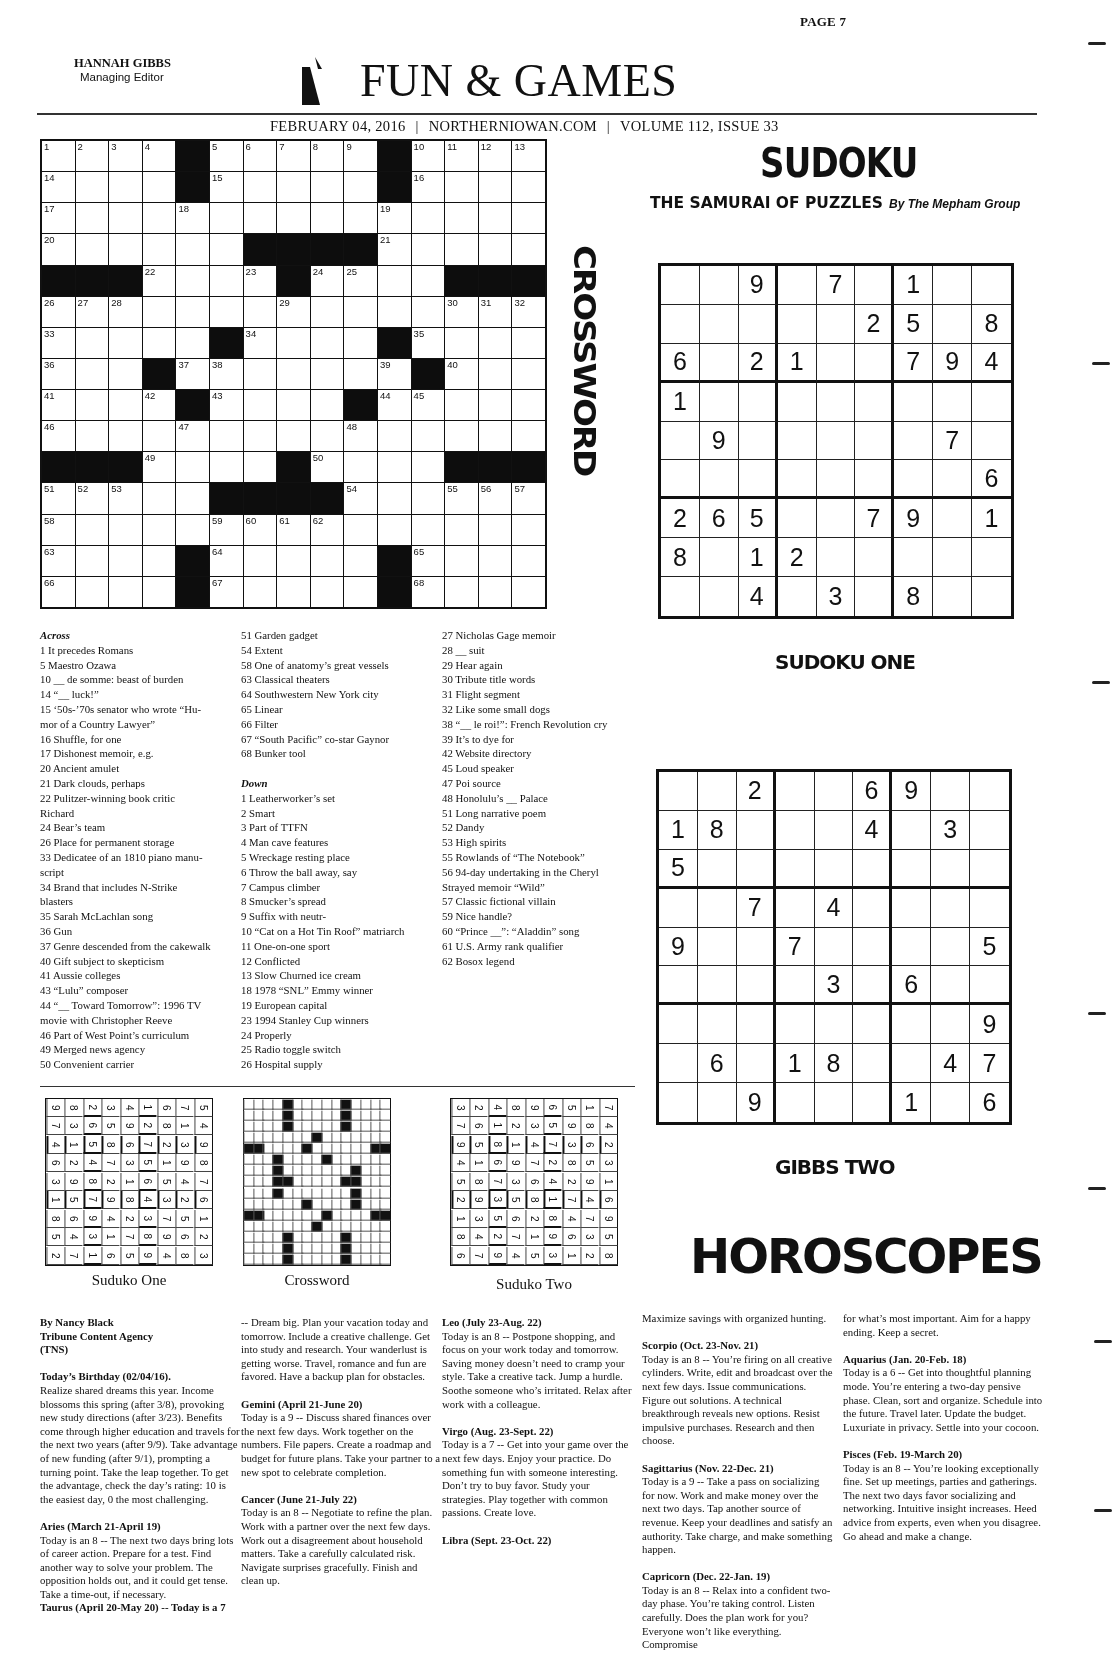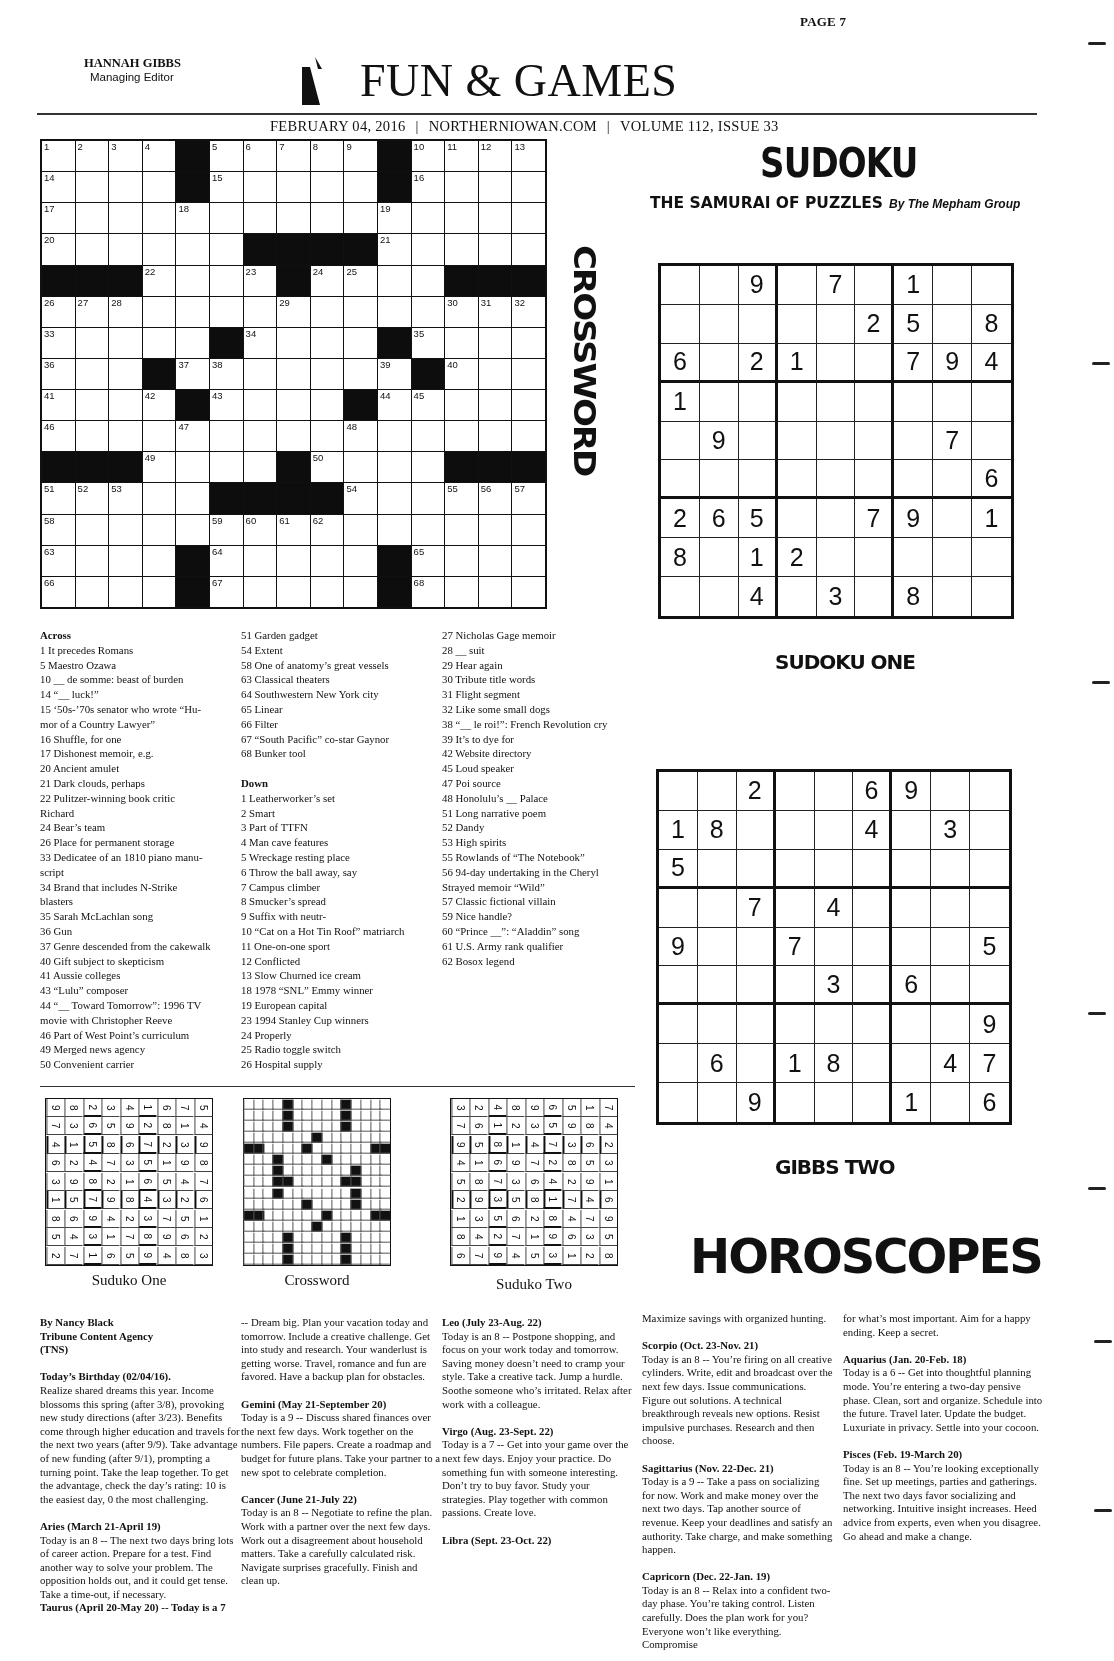--- a/index.html
+++ b/index.html
@@ -3,21 +3,21 @@
 <meta charset="utf-8">
 <style>
   * { box-sizing: border-box; margin: 0; padding: 0; }
   html, body { width: 1114px; height: 1661px; background: #fff; overflow: hidden; }
   body { position: relative; font-family: "Liberation Serif", "DejaVu Serif", serif; color: #111; }
 
   .abs { position: absolute; }
 
   
   .page-num { left: 800px; top: 14px; font-size: 13px; font-weight: bold; letter-spacing: 0.2px; }
-  .editor { left: 84px; top: 56px; width: 110px; text-align: left; }
+  .editor { left: 74px; top: 56px; width: 110px; text-align: left; }
   .editor .name { font-size: 12.5px; font-weight: bold; display: block; }
   .editor .role { font-family: "Liberation Sans", sans-serif; font-size: 11.5px; display: block; margin-left: 6px; }
   .logo-n { left: 300px; top: 55px; width: 40px; height: 52px; }
   .title { left: 360px; top: 58px; font-size: 46px; letter-spacing: 0.5px; line-height: 1; }
   .rule { left: 37px; top: 113px; width: 1000px; height: 2px; background: #333; }
   .dateline { left: 270px; top: 118px; font-size: 14.5px; letter-spacing: 0.3px; white-space: nowrap; }
   .dateline .sep { margin: 0 10px; }
 
   
   .xw { left: 40px; top: 139px; width: 507px; height: 470px; display: grid;
@@ -25,21 +25,21 @@
         border: 2px solid #111; background: #111; gap: 1px; }
   .xw .cell { background: #fff; position: relative; }
   .xw .cell.black { background: #0d0d0d; }
   .xw .cell .num { position: absolute; left: 2px; top: 1px; font-family: "Liberation Sans", sans-serif; font-size: 9.5px; line-height: 1; }
 
   .crossword-vtitle { left: 555px; top: 255px; width: 60px; height: 210px; display:flex; align-items:center; justify-content:center; }
   .crossword-vtitle span { writing-mode: vertical-rl; font-family: "DejaVu Sans", sans-serif; font-weight: bold; font-size: 34px; letter-spacing: -2px; transform: scaleX(0.9); }
 
   
   .clues { top: 628px; font-size: 10.8px; line-height: 14.8px; }
-  .clues .hd { font-weight: bold; }
+  .clues .hd { font-weight: bold; font-style: italic; }
   .clues .gap { height: 14.8px; }
   .col1 { left: 40px; width: 195px; }
   .col2 { left: 241px; width: 195px; }
   .col3 { left: 442px; width: 195px; }
   .mid-rule { left: 40px; top: 1086px; width: 595px; height: 1px; background: #333; }
 
   
   .sol-grid { display: grid; border: 1.5px solid #111; background:#fff; }
   .sol-label { font-size: 15px; text-align: center; }
   .ssu { grid-template-columns: repeat(9, 1fr); grid-template-rows: repeat(9,1fr); }
@@ -1151,21 +1151,21 @@
   </p>
   <p style="margin-bottom:12px">
     <b>Aries (March 21-April 19)</b><br>
     <span>Today is an 8 -- The next two days bring lots of career action. Prepare for a test. Find another way to solve your problem. The opposition holds out, and it could get tense. Take a time-out, if necessary.</span><br>
     <b>Taurus (April 20-May 20) -- Today is a 7</b>
   </p>
 </div>
 
 <div class="abs horo h2">
   <p><span>-- Dream big. Plan your vacation today and tomorrow. Include a creative challenge. Get into study and research. Your wanderlust is getting worse. Travel, romance and fun are favored. Have a backup plan for obstacles.</span></p>
-  <p><b>Gemini (May 21-September 20)</b><br><span>Today is a 9 -- Discuss shared finances over the next few days. Work together on the numbers. File papers. Create a roadmap and budget for future plans. Take your partner to a new spot to celebrate completion.</span></p>
+  <p><b>Gemini (April 21-June 20)</b><br><span>Today is a 9 -- Discuss shared finances over the next few days. Work together on the numbers. File papers. Create a roadmap and budget for future plans. Take your partner to a new spot to celebrate completion.</span></p>
   <p><b>Cancer (June 21-July 22)</b><br><span>Today is an 8 -- Negotiate to refine the plan. Work with a partner over the next few days. Work out a disagreement about household matters. Take a carefully calculated risk. Navigate surprises gracefully. Finish and clean up.</span></p>
 </div>
 
 <div class="abs horo h3">
   <p><b>Leo (July 23-Aug. 22)</b><br><span>Today is an 8 -- Postpone shopping, and focus on your work today and tomorrow. Saving money doesn’t need to cramp your style. Take a creative tack. Jump a hurdle. Soothe someone who’s irritated. Relax after work with a colleague.</span></p>
   <p><b>Virgo (Aug. 23-Sept. 22)</b><br><span>Today is a 7 -- Get into your game over the next few days. Enjoy your practice. Do something fun with someone interesting. Don’t try to buy favor. Study your strategies. Play together with common passions. Create love.</span></p>
   <p><b>Libra (Sept. 23-Oct. 22)</b><br></p>
 </div>
 
 <div class="abs horo h4">

